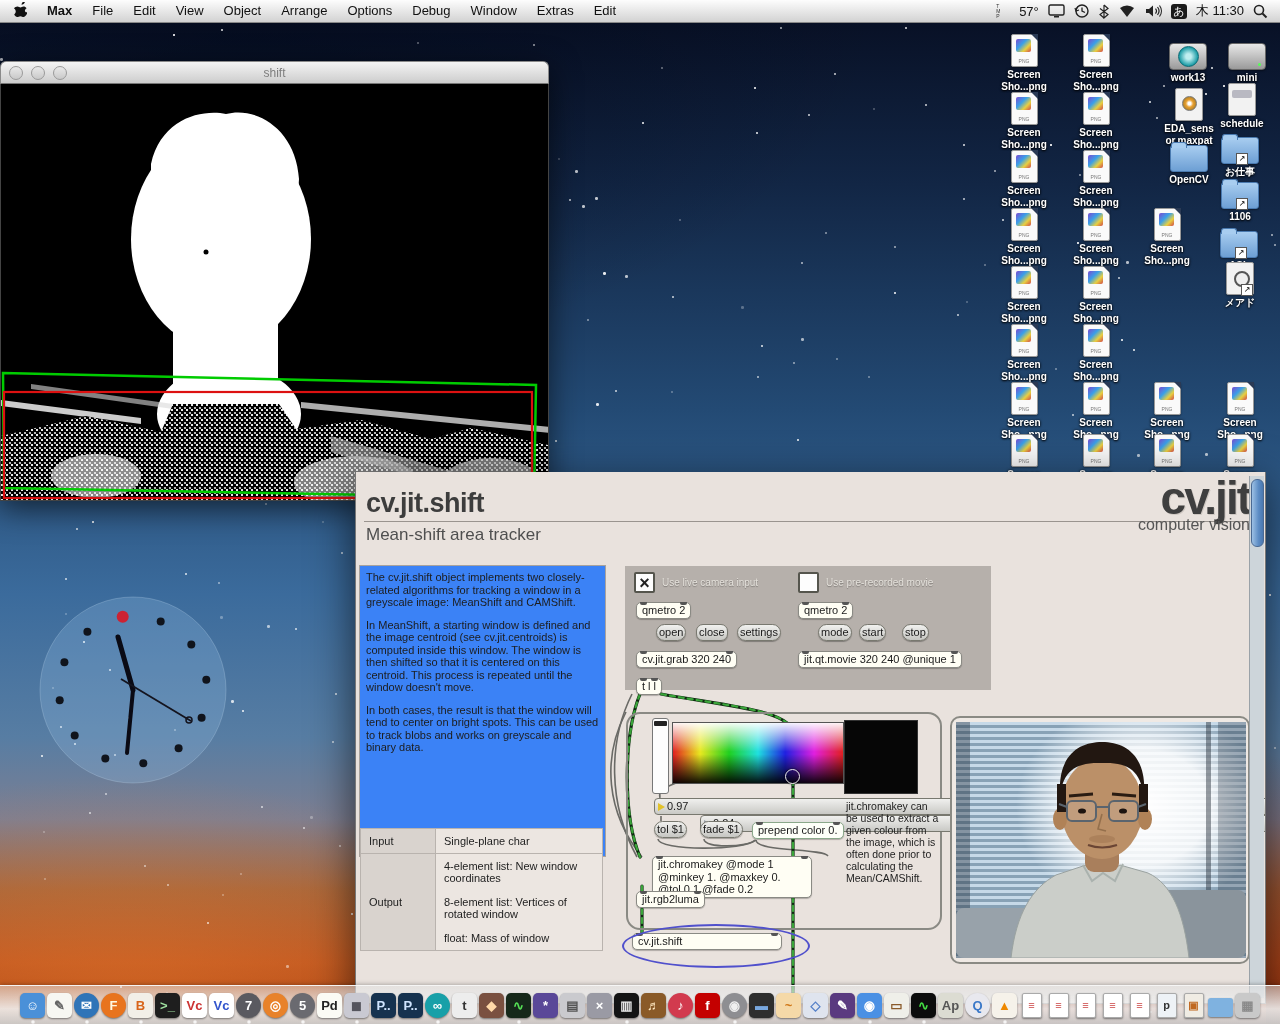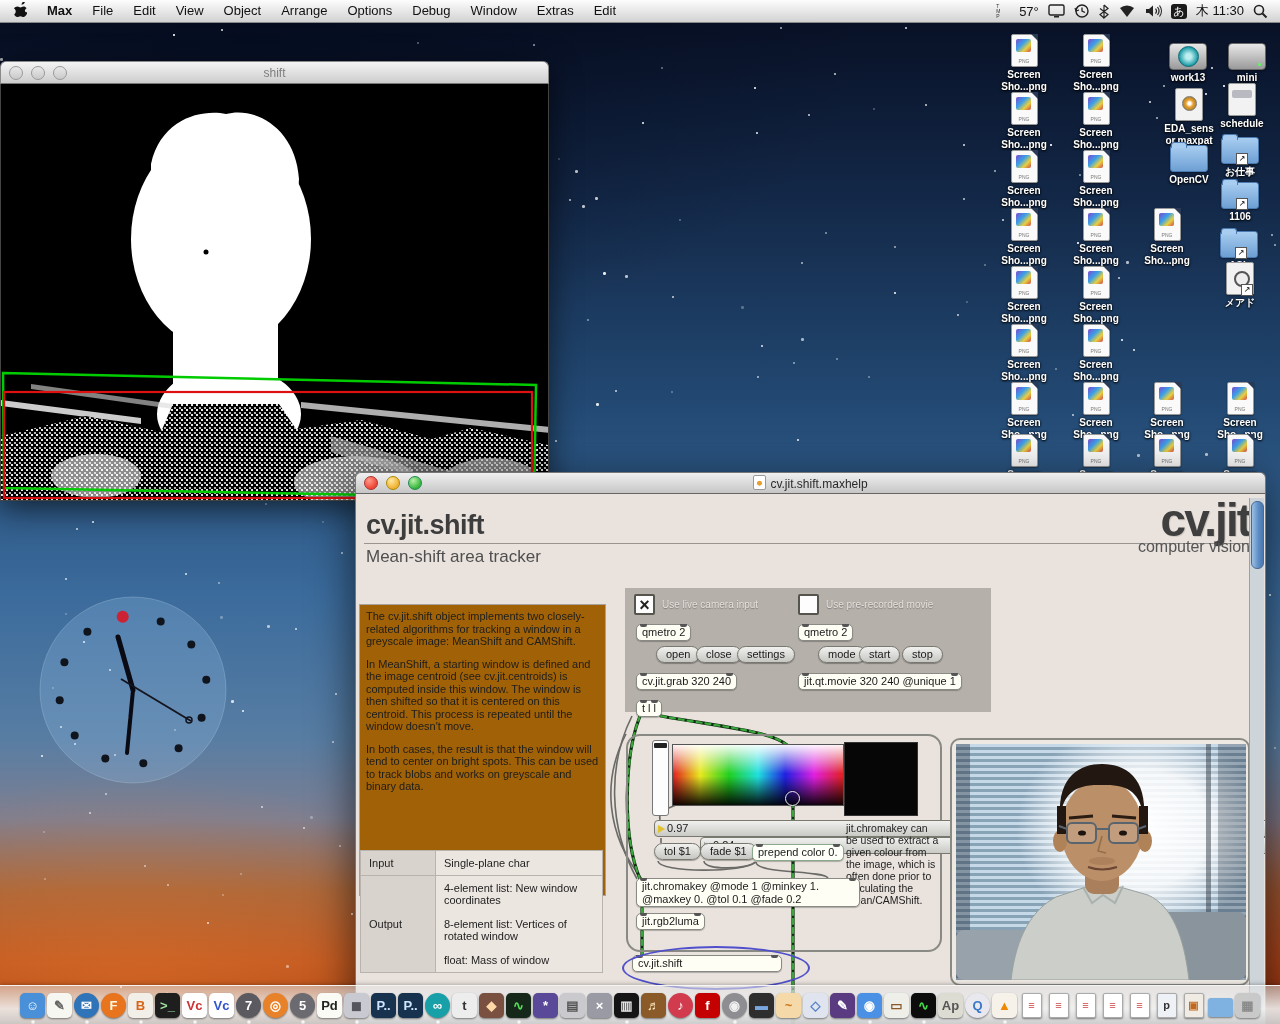--- a/index.html
+++ b/index.html
@@ -91,39 +91,39 @@
   #hw-logo{position:absolute;left:736px;top:2px;width:158px;overflow:hidden;text-align:right;}
   #hw-logo .big{font-size:46px;font-weight:bold;color:#3f3f3f;letter-spacing:-2px;line-height:48px;
     text-shadow:1px 1px 0 #cfc8c2;}
   #hw-logo .sub{font-size:16px;color:#555;margin-top:-6px;white-space:nowrap;}
 
   #hw-scroll{position:absolute;right:1px;top:4px;width:14px;height:522px;background:#cdd5da;
     border-left:1px solid #9aa2a8;}
   #hw-thumb{position:absolute;left:1px;top:3px;width:11px;height:66px;border-radius:6px;
     background:linear-gradient(90deg,#9cc0e4,#5c8cc4 60%,#4a78b0);border:1px solid #4a6a94;}
 
-  #desc-box{position:absolute;left:3px;top:110px;width:247px;height:292px;background:#a16207;
+  #desc-box{position:absolute;left:3px;top:93px;width:247px;height:292px;background:#3b82f6;
     border:1px solid #a8a29d;padding:5px 6px;box-sizing:border-box;}
   #desc-box p{margin:0 0 10px 0;font-size:11px;line-height:12.5px;color:#1d1d1d;}
 
   #io-table{position:absolute;left:4px;top:356px;width:243px;border:1px solid #b0aaa5;
     border-collapse:collapse;font-size:11px;color:#222;}
   #io-table td{border:1px solid #b9b3ae;padding:6px 8px;vertical-align:middle;}
   #io-table .k{background:#d9d3ce;width:58px;text-align:left;}
   #io-table .v{background:#ece6e1;}
   #io-table .v p{margin:0 0 12px 0;} #io-table .v p:last-child{margin:0;}
 
   #patch1{position:absolute;left:269px;top:94px;width:366px;height:124px;background:#b6b0ab;}
   .pbox{position:absolute;box-sizing:border-box;font-size:11px;color:#1a1a1a;white-space:nowrap;}
   .obj{background:#fffef4;border:1px solid #8a8a84;border-radius:5px;padding:1px 5px;line-height:13px;
     box-shadow:0 1px 1px rgba(0,0,0,.25);}
   .obj:before{content:"";position:absolute;left:3px;top:-1px;width:7px;height:3px;background:#555;border-radius:0 0 2px 2px;}
   .obj:after{content:"";position:absolute;right:3px;top:-1px;width:7px;height:3px;background:#555;border-radius:0 0 2px 2px;}
   .msg{background:linear-gradient(#f1f1ef,#c6c6c2);border:1px solid #78786f;border-radius:9px;
-    padding:1px 9px;line-height:13px;text-align:center;box-shadow:0 1px 1px rgba(0,0,0,.3);}
+    padding:1px 2px;line-height:13px;text-align:center;box-shadow:0 1px 1px rgba(0,0,0,.3);}
   .chkbox{width:21px;height:21px;background:#fdfdfd;border:2px solid #55554d;border-radius:2px;
     text-align:center;font-size:18px;line-height:18px;color:#222;font-weight:bold;}
   .chklbl{font-size:10px;color:#e3e0da;line-height:21px;text-shadow:0 1px 1px rgba(0,0,0,.3);}
   .numbox{background:linear-gradient(#f0f0ee,#c9c9c5);border:1px solid #78786f;border-radius:4px;
     padding:1px 4px 1px 12px;line-height:13px;position:relative;}
   .numbox:before{content:"";position:absolute;left:3px;top:4px;border-left:7px solid #e2c22a;
     border-top:4px solid transparent;border-bottom:4px solid transparent;}
   .numbox.grey:before{border-left-color:#9aa0a8;}
   #patch2{position:absolute;left:270px;top:240px;width:312px;height:214px;border:2px solid #8a8a84;border-radius:14px;}
   #vslider{position:absolute;left:296px;top:246px;width:15px;height:74px;background:#fdfdfd;border:1px solid #777;
@@ -834,28 +834,20 @@
         <circle cx="49.4" cy="36.7" r="4" fill="#10141c"></circle>
       </g>
     <line x1="95" y1="95" x2="80" y2="42" stroke="#0a0a14" stroke-width="5" stroke-linecap="round"></line>
     <line x1="95" y1="95" x2="89" y2="158" stroke="#0a0a14" stroke-width="4" stroke-linecap="round"></line>
     <line x1="83" y1="84" x2="153" y2="126" stroke="#14141e" stroke-width="1.8"></line>
     <circle cx="151" cy="125" r="3" fill="none" stroke="#14141e" stroke-width="1.5"></circle>
   </svg>
 </div>
 
 <div id="help-win">
-  <div id="help-title">
-    <span class="tl-dots">
-      <span class="tl-dot tl-red"></span>
-      <span class="tl-dot tl-yel"></span>
-      <span class="tl-dot tl-grn"></span>
-    </span>
-    <span class="ttl"><span class="doc-ic"></span><span>cv.jit.shift.maxhelp</span></span>
-  </div>
   <div id="help-body">
 
     <div id="hw-heading">cv.jit.shift</div>
     <div id="hw-rule"></div>
     <div id="hw-subtitle">Mean-shift area tracker</div>
     <div id="hw-logo">
       <div class="big">cv.jit</div>
       <div class="sub">computer vision</div>
     </div>
 
@@ -924,21 +916,21 @@
       </table>
 
     <div id="patch1"></div>
     <div class="pbox chkbox" style="left:278px;top:100px;">×</div>
     <div class="pbox chklbl" style="left:306px;top:100px;">Use live camera input</div>
     <div class="pbox chkbox" style="left:442px;top:100px;"></div>
     <div class="pbox chklbl" style="left:470px;top:100px;">Use pre-recorded movie</div>
     <div class="pbox obj" style="left:280px;top:130px;">qmetro 2</div>
     <div class="pbox obj" style="left:442px;top:130px;">qmetro 2</div>
     <div class="pbox msg" style="left:300px;top:152px;">open</div>
-    <div class="pbox msg" style="left:340px;top:152px;">close</div>
+    <div class="pbox msg" style="left:340px;top:152px;border-radius:7px;">close</div>
     <div class="pbox msg" style="left:381px;top:152px;">settings</div>
     <div class="pbox msg" style="left:462px;top:152px;">mode</div>
     <div class="pbox msg" style="left:503px;top:152px;">start</div>
     <div class="pbox msg" style="left:546px;top:152px;">stop</div>
     <div class="pbox obj" style="left:280px;top:179px;">cv.jit.grab 320 240</div>
     <div class="pbox obj" style="left:442px;top:179px;">jit.qt.movie 320 240 @unique 1</div>
     <div class="pbox obj" style="left:280px;top:206px;">t l l</div>
 
     <div id="patch2"></div>
     <div id="vslider">
@@ -947,21 +939,21 @@
     <div id="swatch">
         <div class="cursor"></div>
       </div>
     <div id="blacksq"></div>
     <div class="pbox numbox" style="left:298px;top:326px;">0.97</div>
     <div class="pbox numbox grey" style="left:344px;top:326px;">0.24</div>
     <div class="pbox msg" style="left:298px;top:349px;">tol $1</div>
     <div class="pbox msg" style="left:344px;top:349px;">fade $1</div>
     <div class="pbox obj" style="left:396px;top:350px;border-color:#8aa88a;background:#fdfff8;">prepend color 0.</div>
     <div id="ck-comment">jit.chromakey can be used to extract a given colour from the image, which is often done prior to calculating the Mean/CAMShift.</div>
-    <div class="pbox obj two-line" style="left:280px;top:384px;width:224px;">jit.chromakey @mode 1 @minkey 1. @maxkey 0. @tol 0.1 @fade 0.2</div>
+    <div class="pbox obj two-line" style="left:296px;top:384px;width:160px;">jit.chromakey @mode 1 @minkey 1. @maxkey 0. @tol 0.1 @fade 0.2</div>
     <div class="pbox obj" style="left:280px;top:419px;">jit.rgb2luma</div>
     <div class="pbox obj" style="left:276px;top:461px;width:150px;">cv.jit.shift</div>
     <div id="ellipse-hl"></div>
 
     <div id="webcam">
       <svg width="290" height="236" viewBox="0 0 290 236">
         <defs>
           <pattern id="bl" width="4" height="6" patternUnits="userSpaceOnUse">
             <rect width="4" height="3" fill="#c6d9e8"></rect>
               <rect y="3" width="4" height="3" fill="#88a2b6"></rect>

